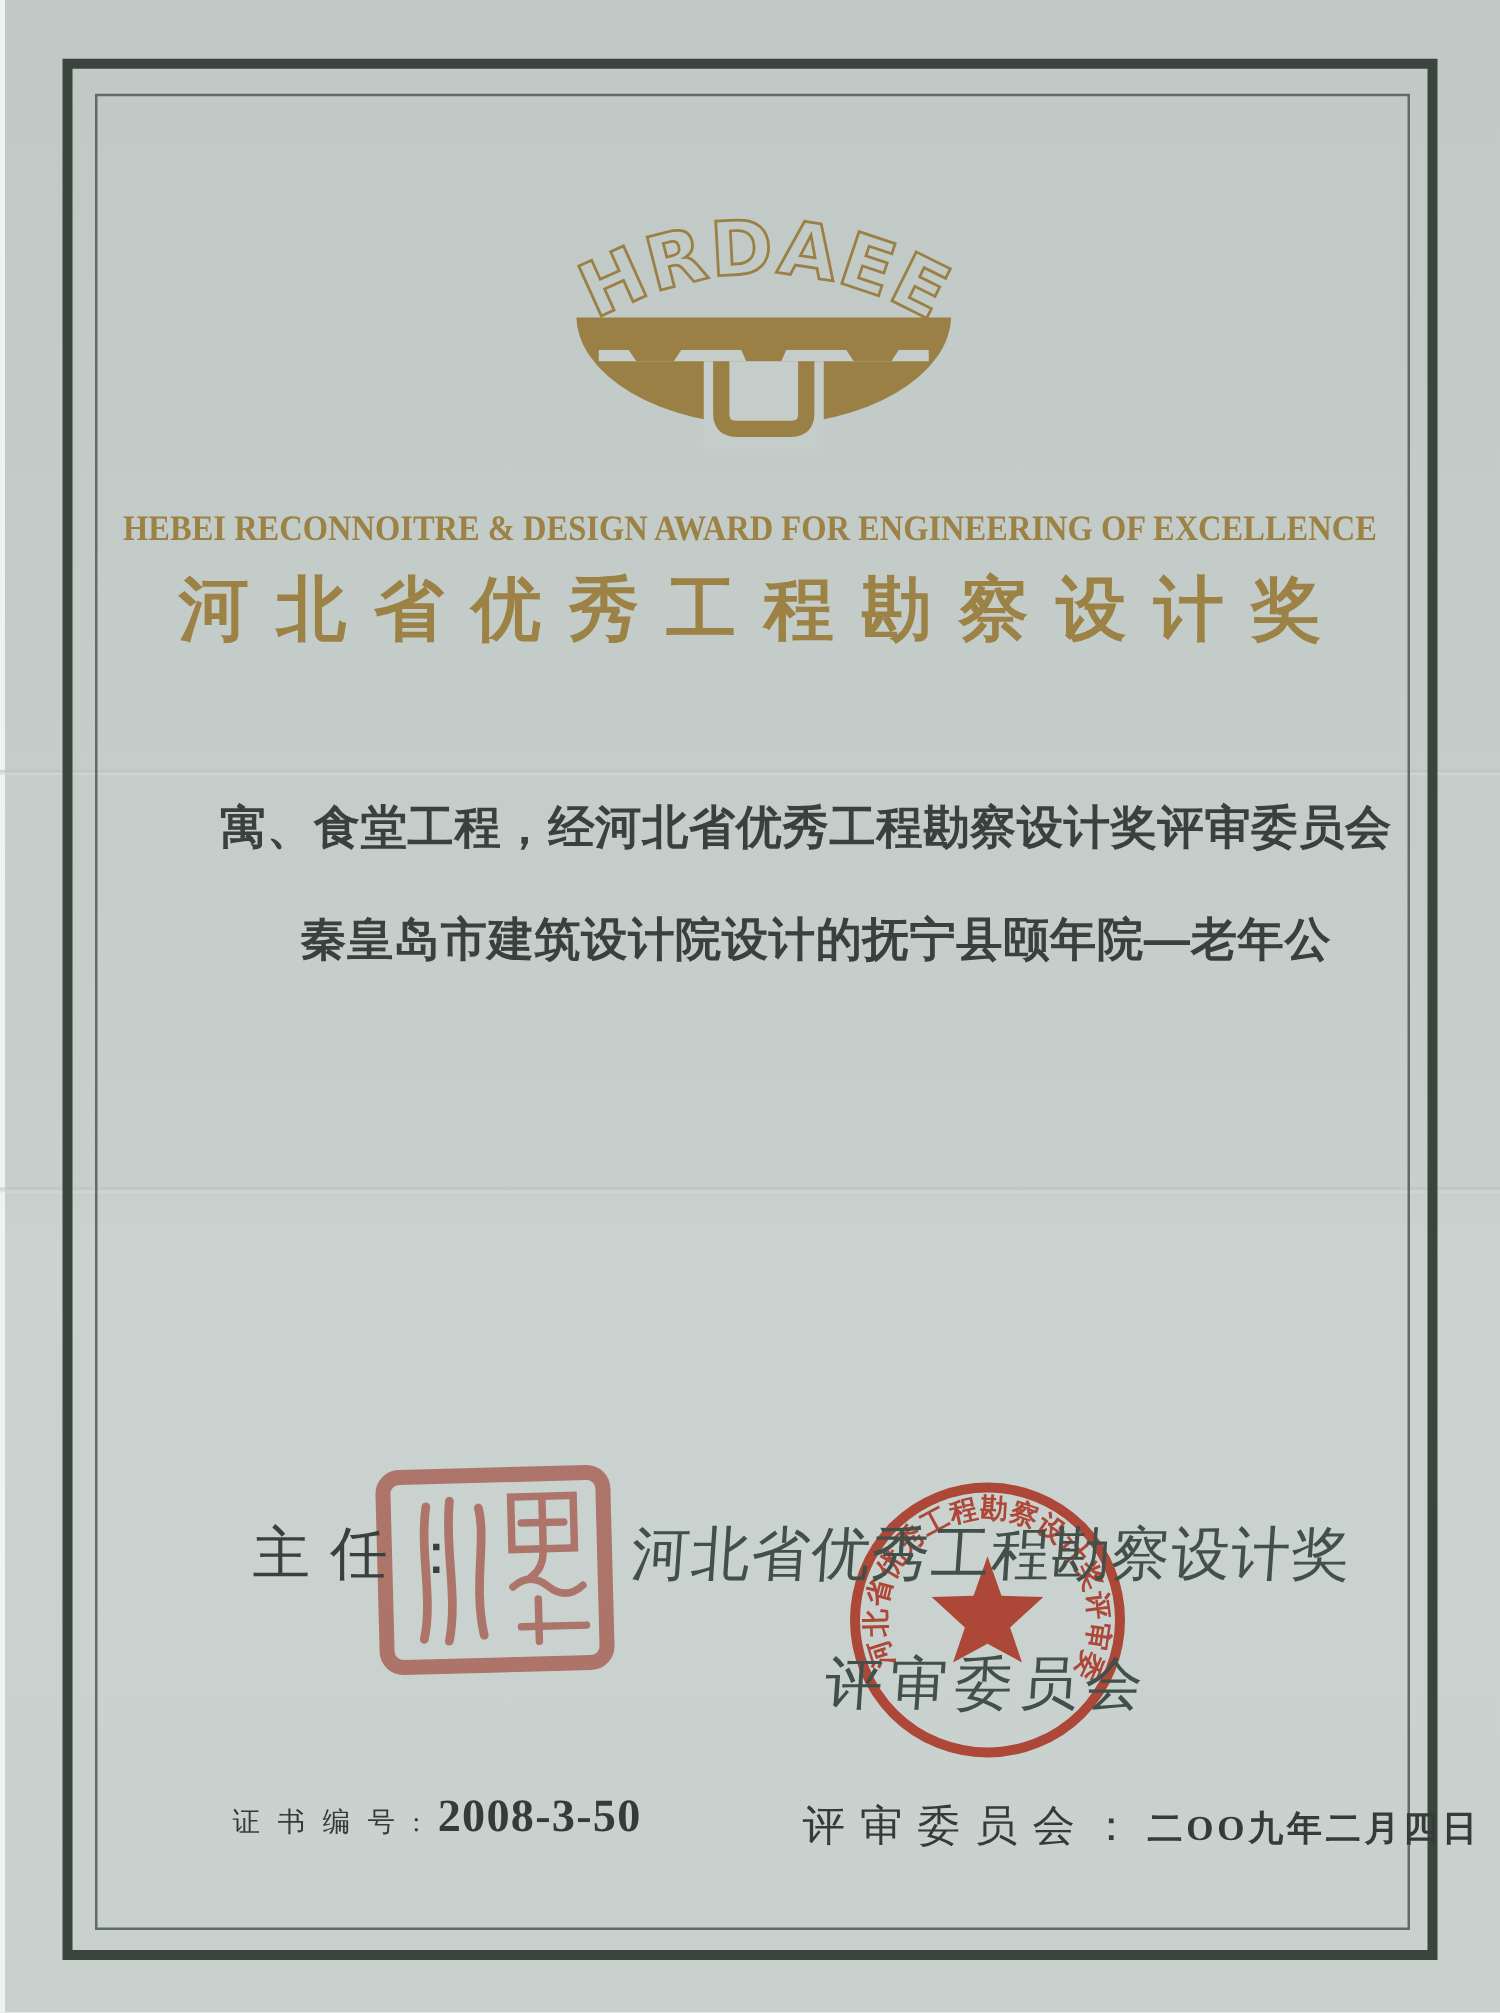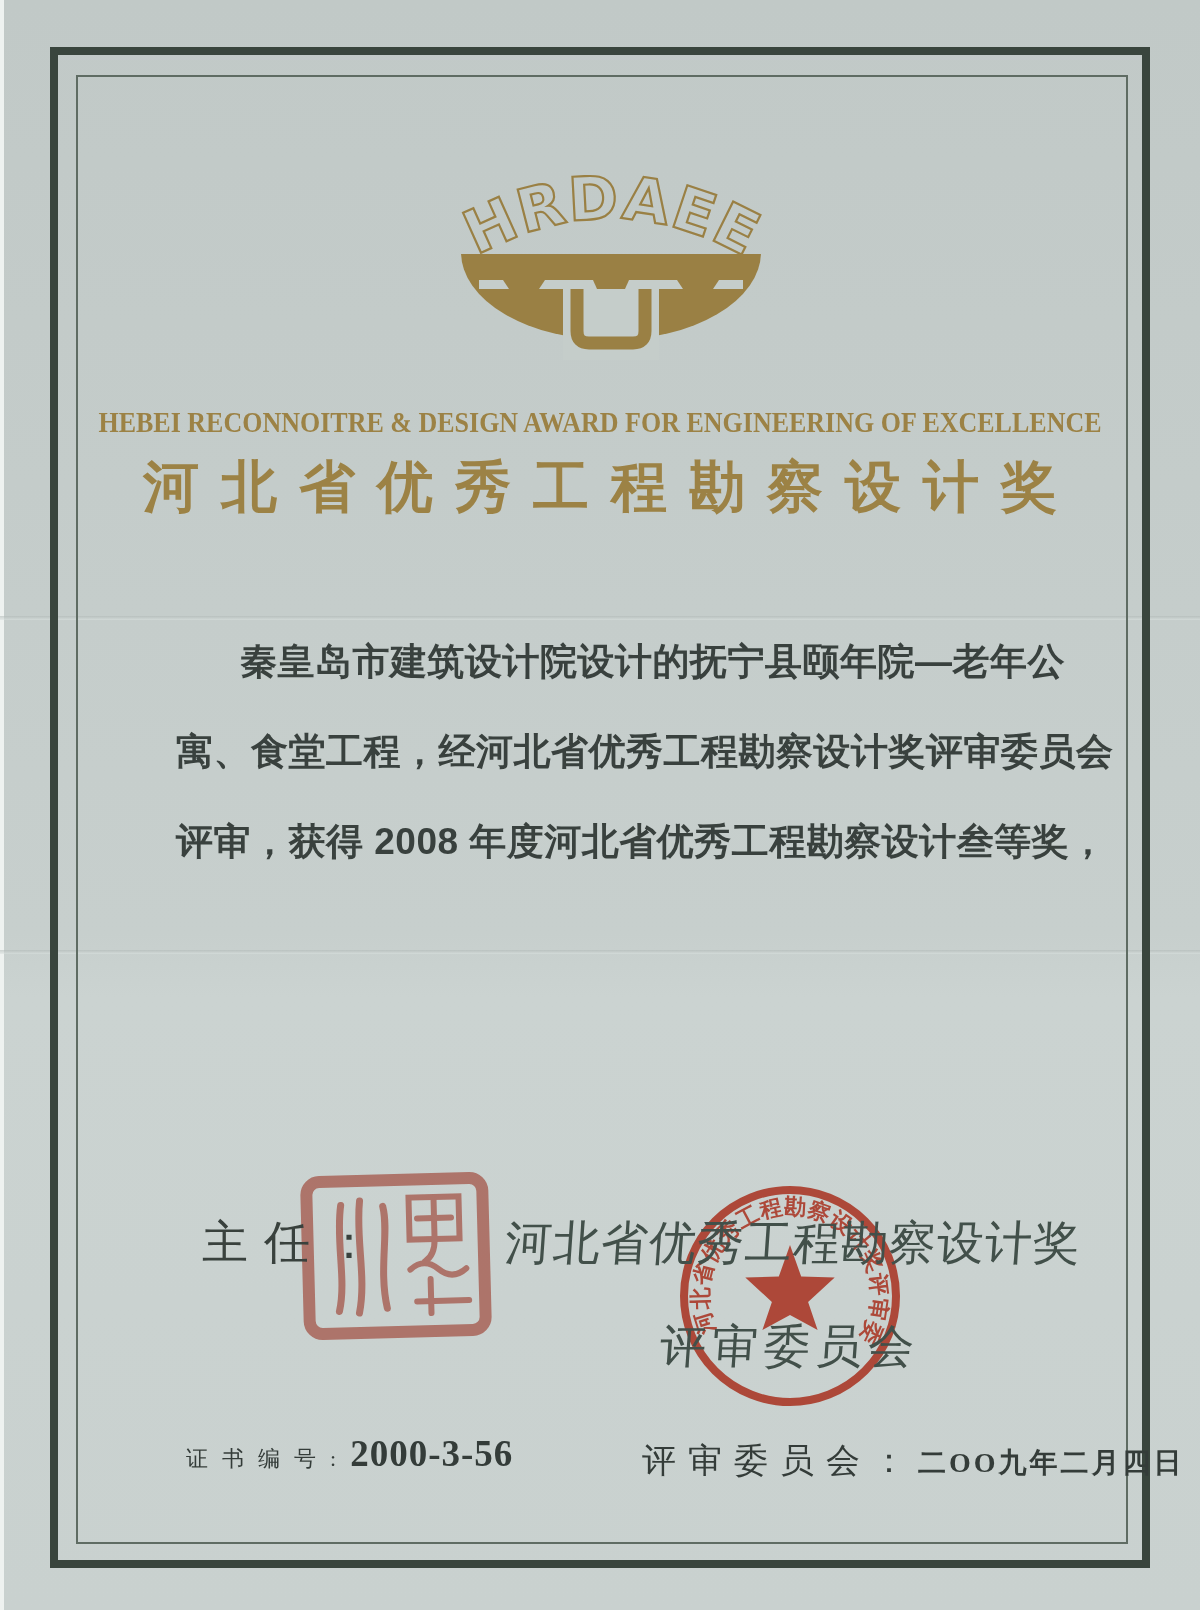--- a/index.html
+++ b/index.html
@@ -93,23 +93,22 @@
 
     <rect x="120" y="139" width="96" height="71" fill="#c5cdca"></rect>
     <path d="M 134 139 L 134 181 Q 134 193 146 193 L 190 193 Q 202 193 202 181 L 202 139" fill="none" stroke="#9a8044" stroke-width="13"></path>
   </svg>
 </div>
 
 <div class="layer title-en">HEBEI RECONNOITRE &amp; DESIGN AWARD FOR ENGINEERING OF EXCELLENCE</div>
 <div class="layer title-zh">河北省优秀工程勘察设计奖</div>
 
 <div class="layer body-block">
+  <div class="body-line">寓、食堂工程，经河北省优秀工程勘察设计奖评审委员会</div>
   <div class="body-line indent">秦皇岛市建筑设计院设计的抚宁县颐年院—老年公</div>
-  <div class="body-line">寓、食堂工程，经河北省优秀工程勘察设计奖评审委员会</div>
-  <div class="body-line">评审，获得 2008 年度河北省优秀工程勘察设计叁等奖，</div>
 </div>
 
 <div class="layer director">主任：</div>
 
 <div class="layer square-seal">
   <svg width="196" height="172" viewBox="0 0 196 172">
     <g stroke="#d4796c" fill="none" stroke-linecap="round">
       <rect x="10" y="10" width="176" height="152" rx="13" stroke-width="12"></rect>
       <g stroke-width="7">
         <path d="M44,34 C38,70 48,108 40,140"></path>
@@ -136,17 +135,17 @@
       <textPath href="#seal-arc" xlink:href="#seal-arc" startOffset="0" textLength="384" lengthAdjust="spacing">河北省优秀工程勘察设计奖评审委员会</textPath>
     </text>
     <polygon points="118,67 129.2,98.6 162.7,99.5 136.1,123.9 145.6,152 118,137 90.4,152 99.9,123.9 73.3,99.5 106.8,98.6" fill="#d5402b"></polygon>
   </svg>
 </div>
 
 <div class="layer committee-1">河北省优秀工程勘察设计奖</div>
 <div class="layer committee-2">评审委员会</div>
 
 <div class="layer footer-left">
-  <span class="lbl">证书编号:</span><span class="val">2000-3-56</span>
+  <span class="lbl">证书编号:</span><span class="val">2008-3-50</span>
 </div>
 <div class="layer footer-right">
   <span class="lbl">评审委员会：</span><span class="val">二OO九年二月四日</span>
 </div>
 
 </body></html>

